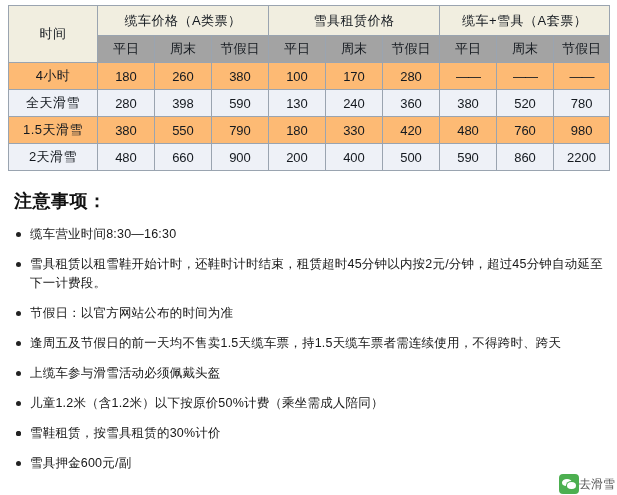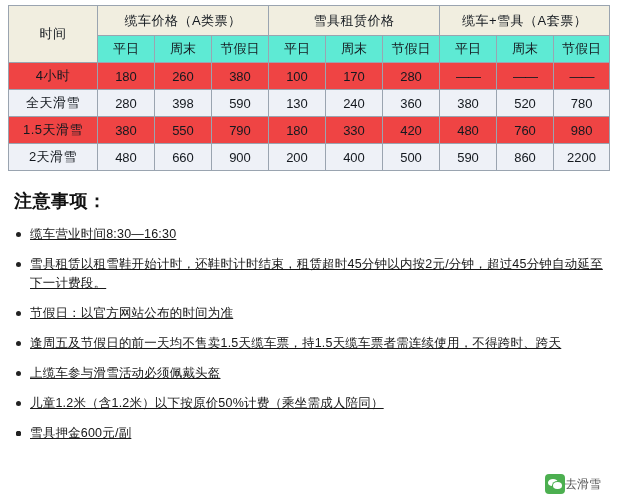--- a/index.html
+++ b/index.html
@@ -38,40 +38,40 @@
     padding: 0;
   }
   .hdr-top td {
     background: #f1eee0;
     height: 29px;
     font-size: 14.5px;
     font-weight: bold;
     letter-spacing: 0.5px;
   }
   .hdr-sub td {
-    background: #5eead4;
+    background: #a3a3a3;
     height: 26px;
     font-size: 13px;
   }
   .row-time {
     background: #f1eee0;
     font-weight: bold;
     font-size: 14.5px;
     letter-spacing: 0.5px;
   }
   .data-row td {
     height: 26px;
     font-size: 14px;
   }
   .row-alt td {
     background: #eef1f7;
     margin-left: 8px;
   }
   .row-plain td {
-    background: #ef4444;
+    background: #fdba74;
   }
   .dash {
     letter-spacing: -1px;
   }
 
   
   .notes {
     margin: 18px 14px 0 14px;
     position: relative;
   }
@@ -83,36 +83,35 @@
     letter-spacing: 0.5px;
   }
   .note-item {
     position: relative;
     padding-left: 16px;
     font-size: 12.5px;
     line-height: 19px;
     color: #171717;
     margin-bottom: 11px;
     letter-spacing: 0.2px;
-    text-decoration: underline;
   }
   .note-item .bullet {
     position: absolute;
     left: 2px;
     top: 7px;
     width: 5px;
     height: 5px;
     border-radius: 50%;
     background: #222222;
   }
 
   
   .footer-badge {
     position: absolute;
-    right: 16px;
+    right: 2px;
     bottom: 6px;
     display: flex;
     align-items: center;
     gap: 0;
   }
   .wechat-icon {
     width: 20px;
     height: 20px;
     border-radius: 4px;
     background: #4caf50;
@@ -261,20 +260,21 @@
     </div>
     <div class="note-item">
       <span class="bullet"></span>
       <span>儿童1.2米（含1.2米）以下按原价50%计费（乘坐需成人陪同）</span>
     </div>
     <div class="note-item">
       <span class="bullet"></span>
     </div>
     <div class="note-item">
       <span class="bullet"></span>
+      <span>雪鞋租赁，按雪具租赁的30%计价</span>
     </div>
     <div class="note-item">
       <span class="bullet"></span>
       <span>雪具押金600元/副</span>
     </div>
   </div>
 
   <div class="footer-badge">
     <span class="wechat-icon"></span>
     <span class="footer-label">去滑雪</span>

